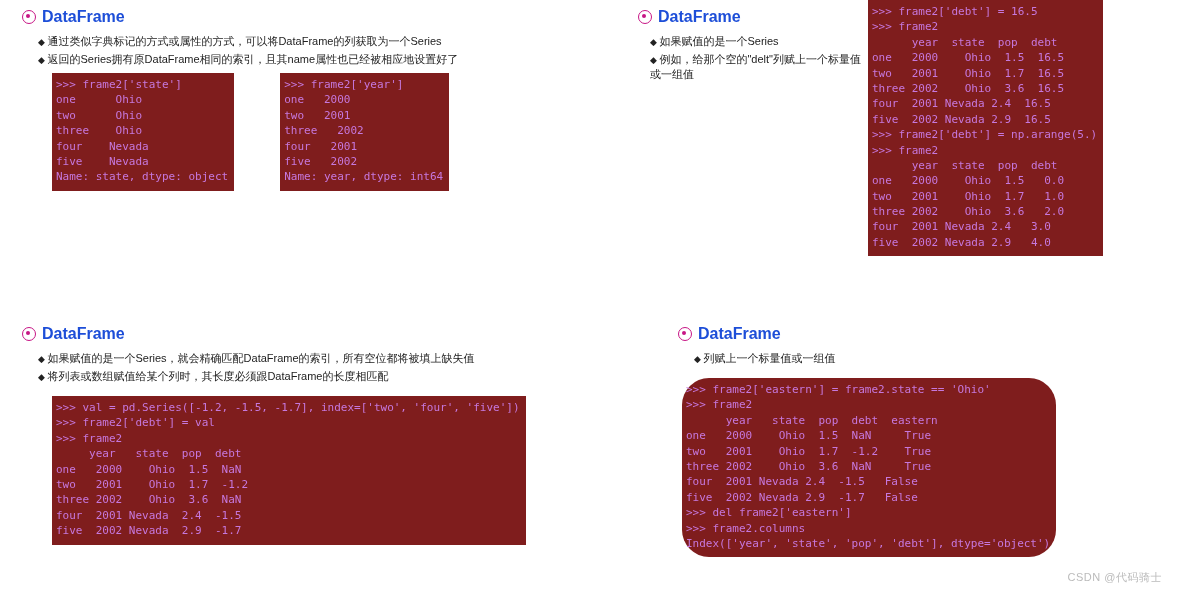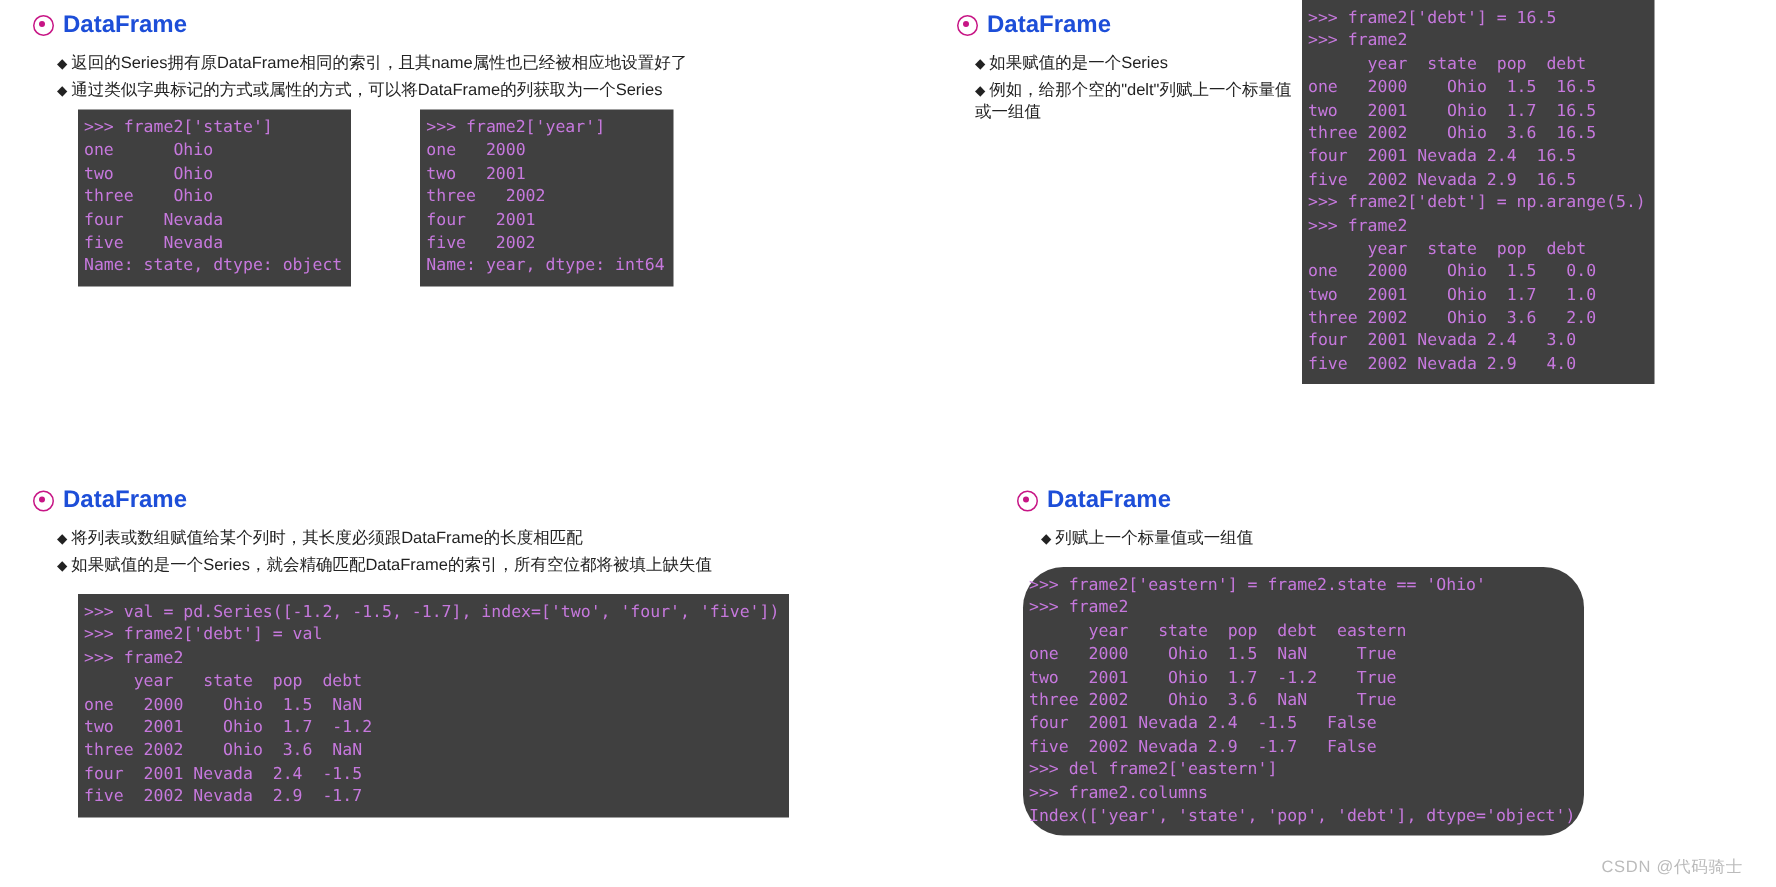--- a/index.html
+++ b/index.html
@@ -39,21 +39,21 @@
 }
 .bullets { margin-left: 16px; margin-bottom: 6px; }
 .bullets li {
   list-style: none;
   font-size: 11px;
   color: #222;
   margin-bottom: 3px;
 }
 .bullets li::before { content: "◆ "; font-size: 9px; }
 .code-block {
-  background: #404040;
+  background: #7f1d1d;
   color: #c678dd;
   font-family: "Consolas", monospace;
   font-size: 11px;
   padding: 4px 6px 6px 4px;
   line-height: 1.4;
   white-space: pre;
   display: inline-block;
   vertical-align: top;
 }
 .code-row { display: flex; gap: 46px; margin-left: 30px; margin-top: 6px; }
@@ -79,22 +79,22 @@
 </style>
 </head>
 <body>
 
 <div id="s1" class="section">
   <div class="heading">
     <span class="target-icon"></span>
     <span>DataFrame</span>
   </div>
   <ul class="bullets">
+    <li>通过类似字典标记的方式或属性的方式，可以将DataFrame的列获取为一个Series</li>
     <li>返回的Series拥有原DataFrame相同的索引，且其name属性也已经被相应地设置好了</li>
-    <li>通过类似字典标记的方式或属性的方式，可以将DataFrame的列获取为一个Series</li>
   </ul>
   <div class="code-row">
     <div class="code-block">&gt;&gt;&gt; frame2['state']
 one      Ohio
 two      Ohio
 three    Ohio
 four    Nevada
 five    Nevada
 Name: state, dtype: object</div>
     <div class="code-block">&gt;&gt;&gt; frame2['year']
@@ -137,22 +137,22 @@
 five  2002 Nevada 2.9   4.0</div>
   </div>
 </div>
 
 <div id="s3" class="section">
   <div class="heading">
     <span class="target-icon"></span>
     <span>DataFrame</span>
   </div>
   <ul class="bullets">
+    <li>如果赋值的是一个Series，就会精确匹配DataFrame的索引，所有空位都将被填上缺失值</li>
     <li>将列表或数组赋值给某个列时，其长度必须跟DataFrame的长度相匹配</li>
-    <li>如果赋值的是一个Series，就会精确匹配DataFrame的索引，所有空位都将被填上缺失值</li>
   </ul>
   <div class="code-block">&gt;&gt;&gt; val = pd.Series([-1.2, -1.5, -1.7], index=['two', 'four', 'five'])
 &gt;&gt;&gt; frame2['debt'] = val
 &gt;&gt;&gt; frame2
      year   state  pop  debt
 one   2000    Ohio  1.5  NaN
 two   2001    Ohio  1.7  -1.2
 three 2002    Ohio  3.6  NaN
 four  2001 Nevada  2.4  -1.5
 five  2002 Nevada  2.9  -1.7</div>

